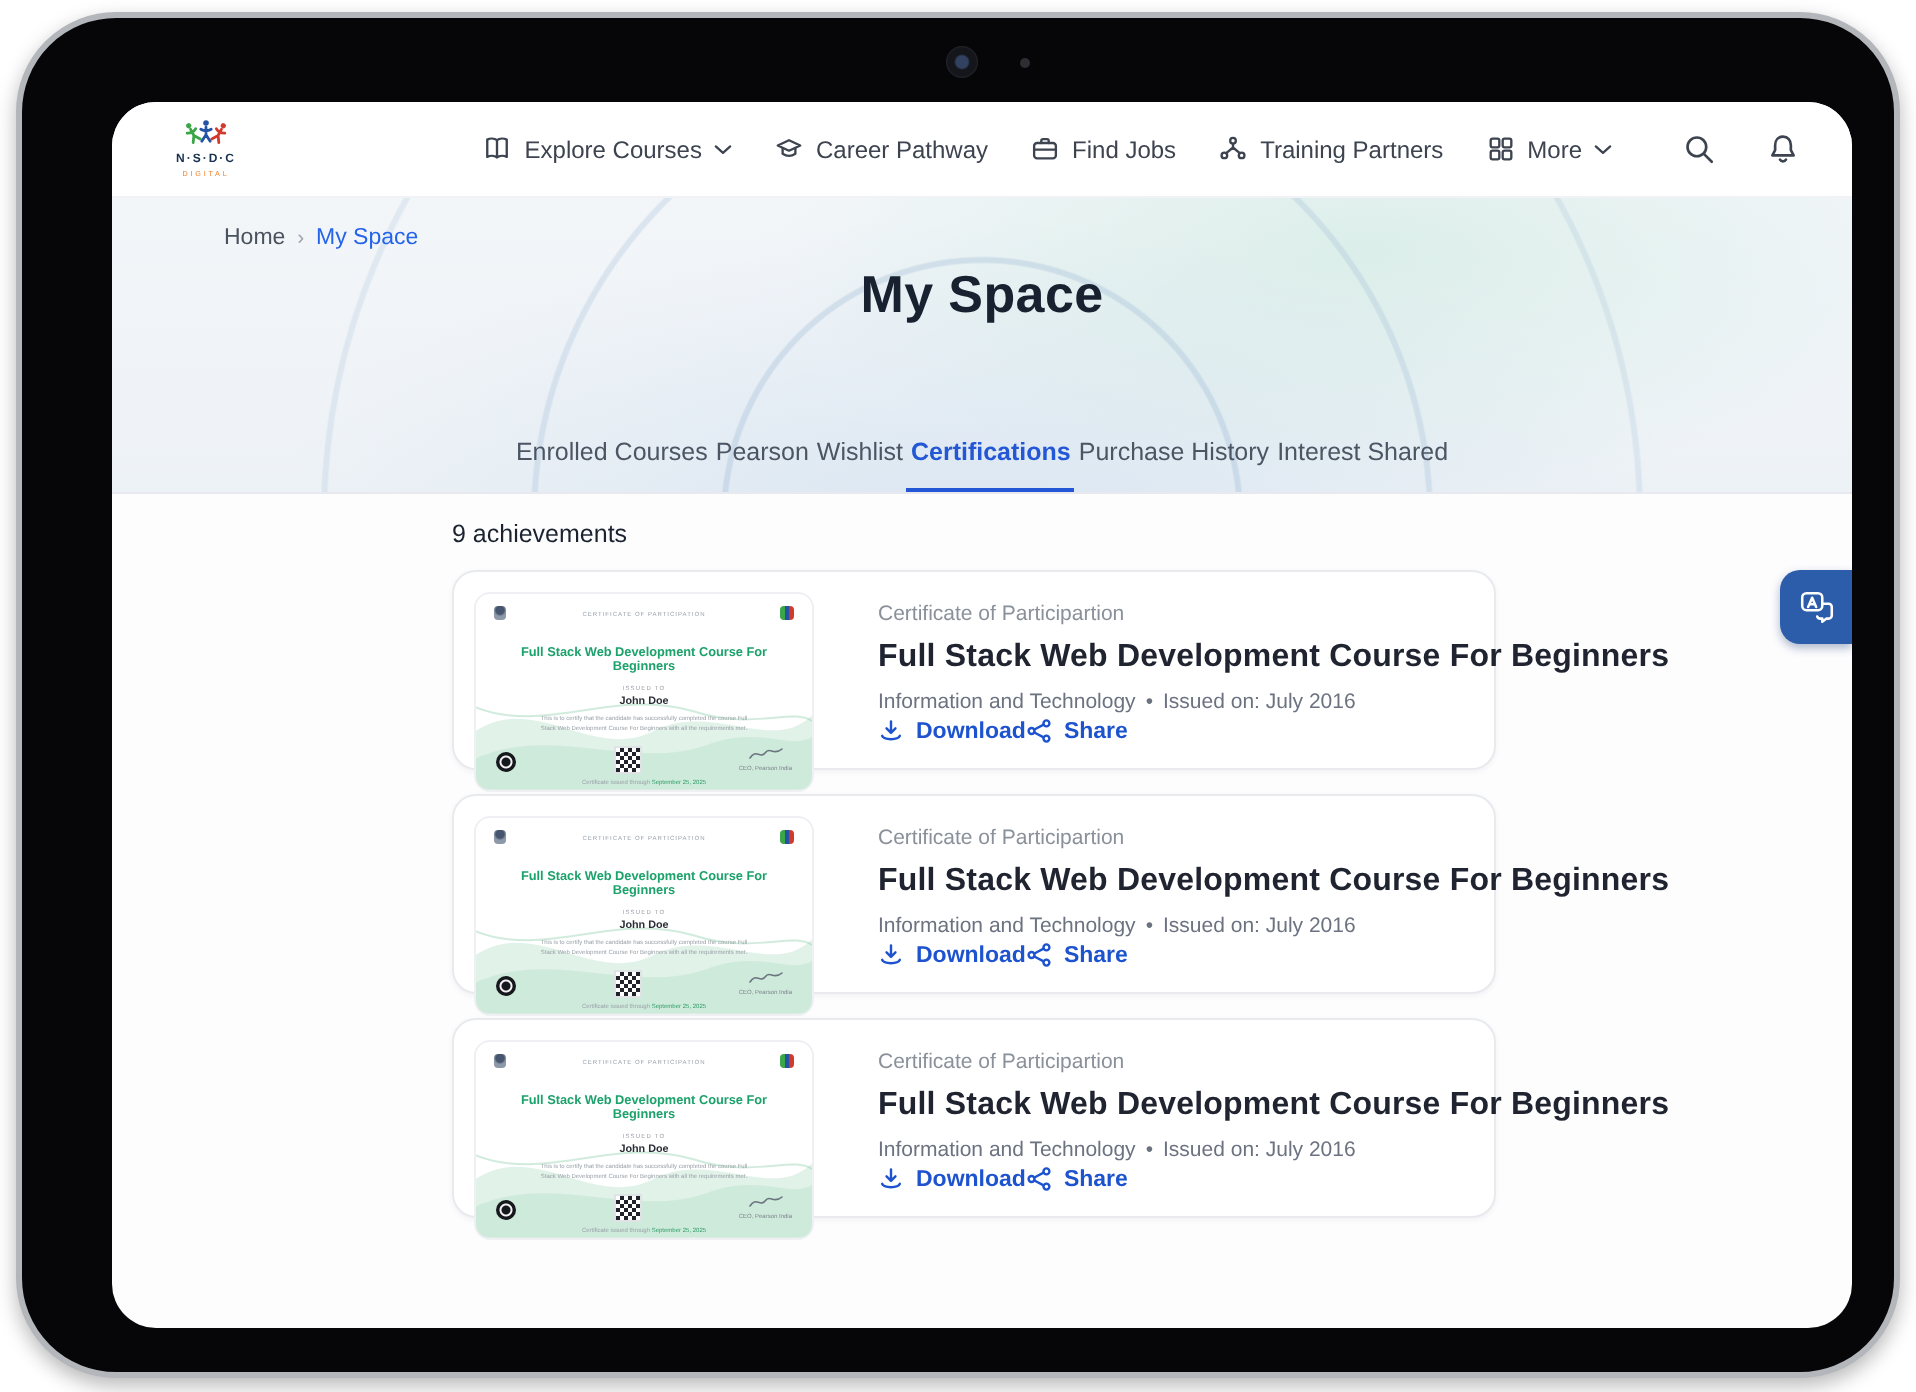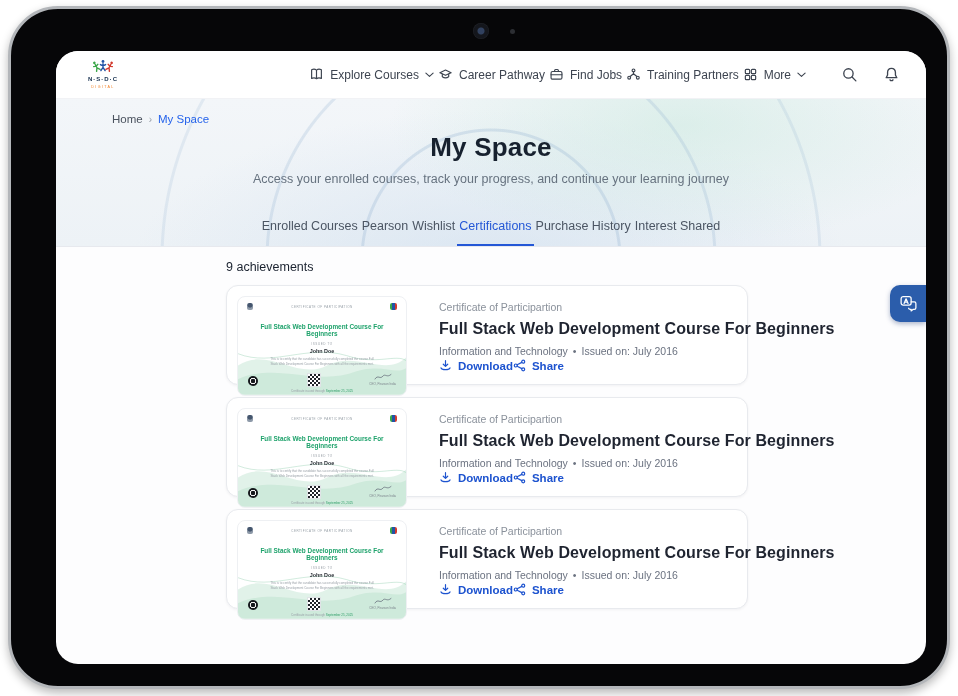--- a/index.html
+++ b/index.html
@@ -13,21 +13,21 @@
     background:radial-gradient(circle at 50% 50%, #31415f 0 3px, #14161c 4px 7px, #23252b 8px);}
   .sensor{position:absolute;left:499px;top:20px;width:5px;height:5px;border-radius:50%;background:#2c2e33;}
 
   
   .screen{position:absolute;left:45px;top:42px;width:870px;height:613px;background:#fdfdfe;
     border-radius:22px;overflow:hidden;}
 
   
   .navbar{height:48px;background:#fff;display:flex;align-items:center;padding:0 26px;border-bottom:1px solid #f1f2f5;}
   .logo{display:flex;flex-direction:column;align-items:center;cursor:pointer;}
-  .navlinks{display:flex;gap:4px;margin-left:auto;}
+  .navlinks{display:flex;gap:21px;margin-left:auto;}
   .navitem{display:flex;align-items:center;gap:6px;font-size:12px;color:#3d4450;cursor:pointer;white-space:nowrap;}
   .navitem svg{display:block;}
   .nav-right{display:flex;align-items:center;gap:24px;margin-left:34px;}
   .icon-btn{width:18px;height:18px;cursor:pointer;display:flex;align-items:center;justify-content:center;}
   .userchip{display:flex;align-items:center;gap:8px;cursor:pointer;}
   .avatar{width:30px;height:30px;border-radius:50%;background:radial-gradient(circle at 50% 38%, #8a6a43 0 6px, #efd29a 7px);
     border:1px solid #e8e0cf;}
   .user-meta{display:flex;flex-direction:column;line-height:1.15;}
   .user-name{font-size:11.5px;font-weight:700;color:#15202e;}
   .user-role{font-size:9.5px;color:#8a929c;}
@@ -41,21 +41,21 @@
       radial-gradient(420px 170px at 72% 18%, rgba(186,228,212,.40), rgba(186,228,212,0) 70%),
       radial-gradient(500px 220px at 50% 115%, rgba(203,220,238,.55), rgba(203,220,238,0) 72%),
       linear-gradient(180deg,#f3f6f9 0%,#edf2f6 100%);}
   .breadcrumb{position:absolute;top:14px;left:56px;font-size:11.5px;color:#4a525e;display:flex;gap:6px;align-items:center;}
   .crumb-current{color:#2563eb;}
   .crumb-sep{color:#9aa1ab;font-size:10px;}
   .hero-title{padding-top:33px;text-align:center;font-size:26px;font-weight:600;color:#17212f;letter-spacing:.2px;}
   .hero-sub{margin-top:9px;text-align:center;font-size:12.5px;color:#66727f;}
   .tabs{position:absolute;left:0;right:0;bottom:0;display:flex;justify-content:center;column-gap:0;}
   .tab{font-size:12.5px;color:#4b5563;padding:0 2px 11px 2px;cursor:pointer;border-bottom:2px solid transparent;white-space:nowrap;}
-  .tab.active{color:#2457d6;font-weight:400;border-bottom-color:#2457d6;text-align:right;}
+  .tab.active{color:#2457d6;font-weight:700;border-bottom-color:#2457d6;text-align:right;}
 
   
   .content{padding-top:13px;}
   .achievements{margin-left:170px;font-size:12.5px;color:#1b2330;margin-bottom:11px;}
   .cards{margin-left:170px;width:522px;display:flex;flex-direction:column;gap:12px;}
   .card{background:#fff;border:1px solid #e8eaee;border-radius:12px;height:100px;padding:10px;
     display:flex;gap:32px;box-shadow:0 1px 3px rgba(16,24,40,.05);}
 
   
   .thumb{position:relative;width:170px;height:100px;flex:0 0 170px;border:1px solid #eef0f3;border-radius:8px;
@@ -188,21 +188,20 @@
       </div>
     </div>
 
     <div class="hero">
       <div class="breadcrumb">
         <span>Home</span>
         <span class="crumb-sep">›</span>
         <span class="crumb-current">My Space</span>
       </div>
       <div class="hero-title">My Space</div>
-      <div class="hero-sub">Access your enrolled courses, track your progress, and continue your learning journey</div>
 
       <div class="tabs">
         <div class="tab">Enrolled Courses</div>
         <div class="tab">Pearson</div>
         <div class="tab">Wishlist</div>
         <div class="tab active">Certifications</div>
         <div class="tab">Purchase History</div>
         <div class="tab">Interest Shared</div>
       </div>
     </div>

